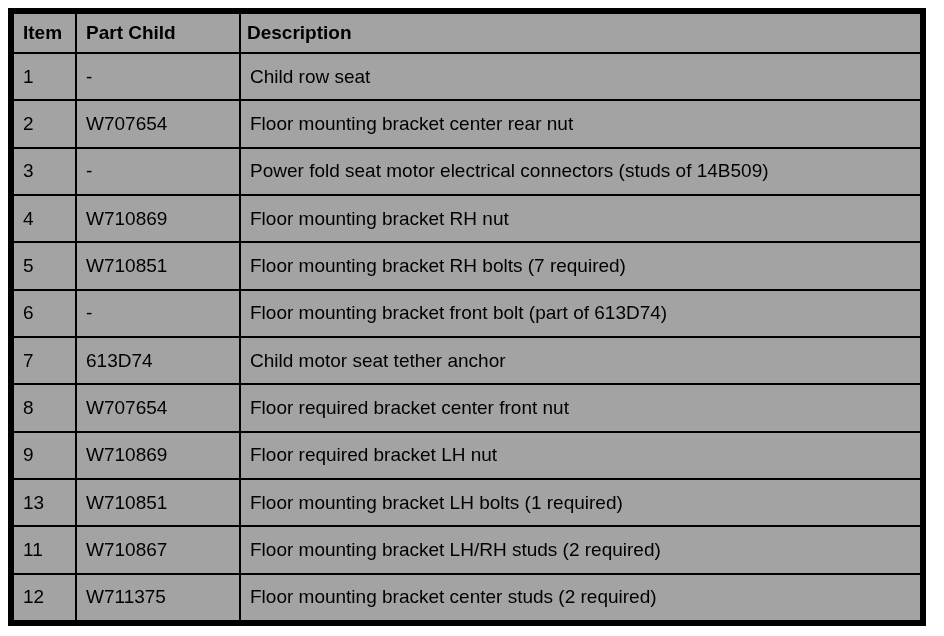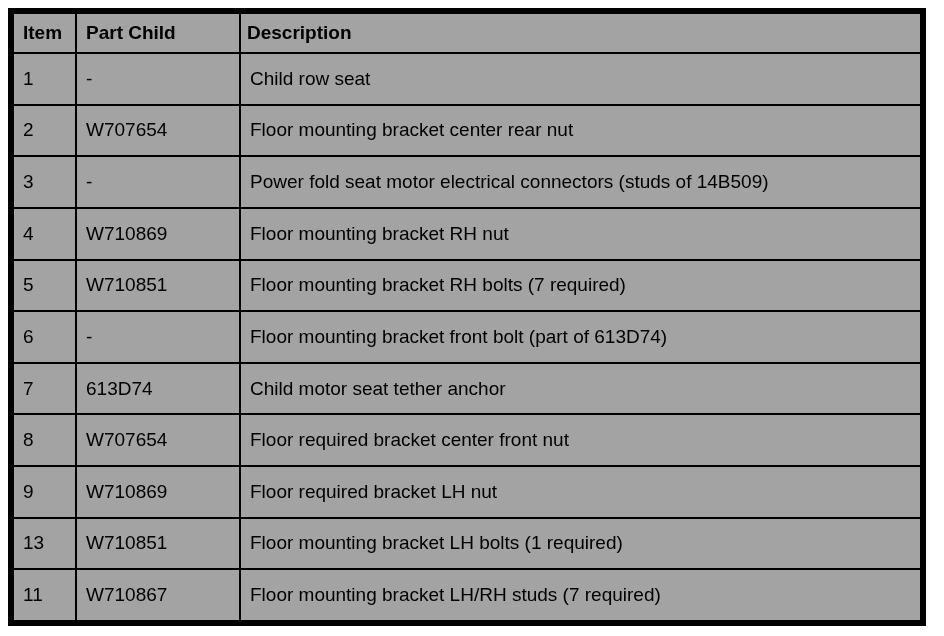--- a/index.html
+++ b/index.html
@@ -117,17 +117,22 @@
         <td class="desc-cell">Floor required bracket LH nut</td>
       </tr>
       <tr>
         <td class="item-cell">13</td>
         <td class="pn-cell">W710851</td>
         <td class="desc-cell">Floor mounting bracket LH bolts (1 required)</td>
       </tr>
       <tr>
         <td class="item-cell">11</td>
         <td class="pn-cell">W710867</td>
-        <td class="desc-cell">Floor mounting bracket LH/RH studs (7 required)</td>
+        <td class="desc-cell">Floor mounting bracket LH/RH studs (2 required)</td>
+      </tr>
+      <tr>
+        <td class="item-cell">12</td>
+        <td class="pn-cell">W711375</td>
+        <td class="desc-cell">Floor mounting bracket center studs (2 required)</td>
       </tr>
     </tbody>
   </table>
 </div>
 
 </body></html>

